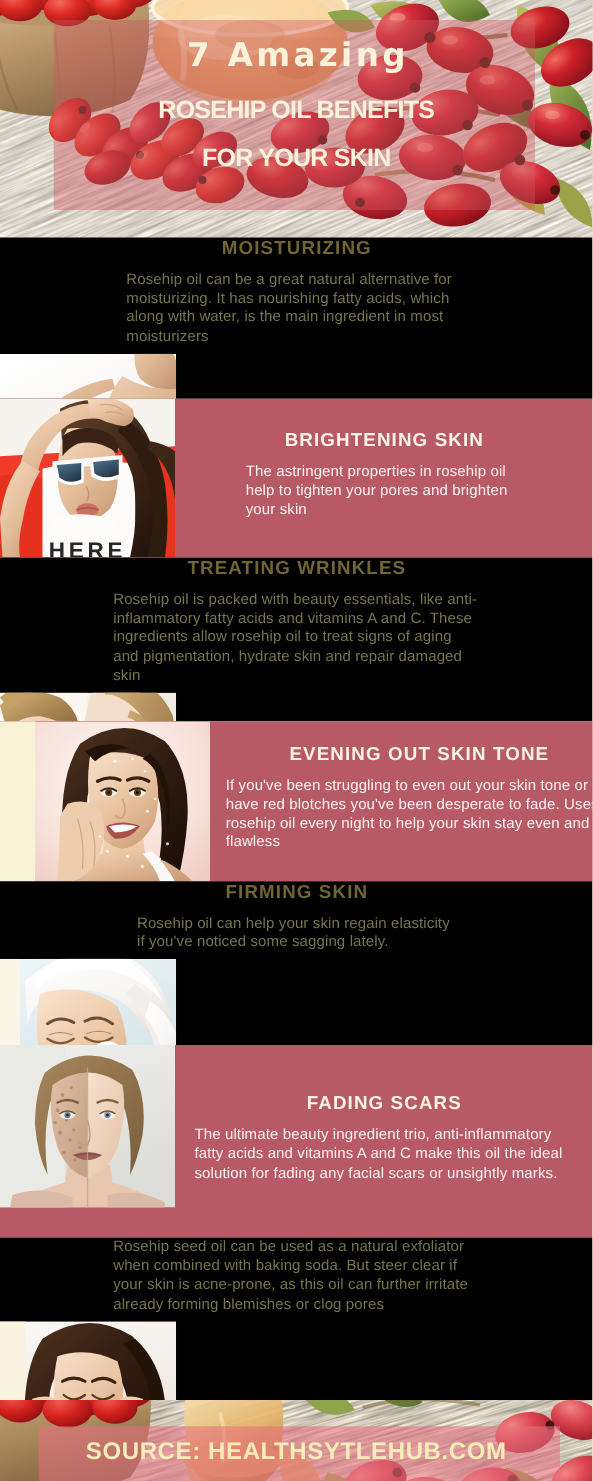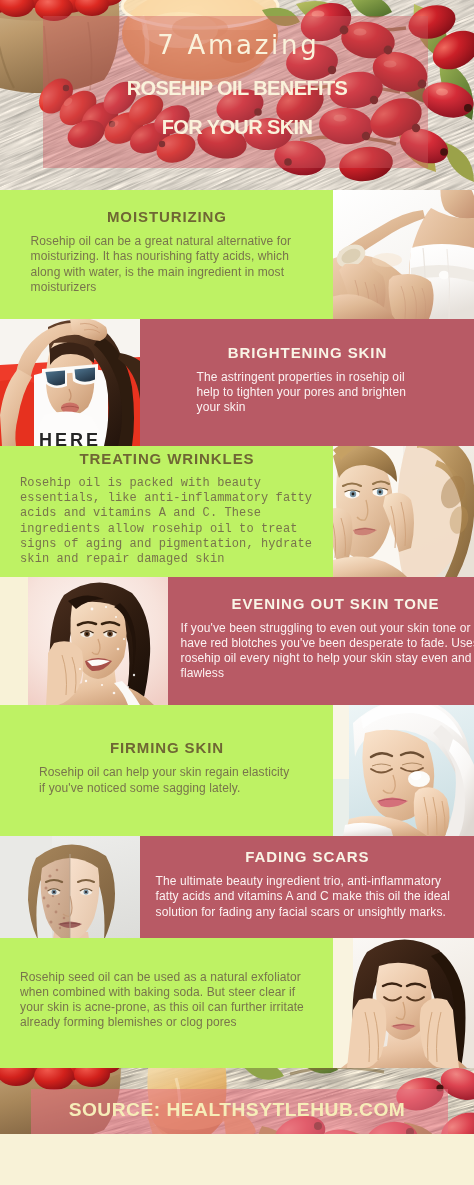--- a/index.html
+++ b/index.html
@@ -7,31 +7,31 @@
   body{width:474px;height:1185px;overflow:hidden;background:#F8F2D7;
        font-family:"Liberation Sans",sans-serif;-webkit-font-smoothing:antialiased;}
   .page{position:relative;width:474px;height:1185px;overflow:hidden;}
 
   
   .hero{position:relative;width:474px;height:190px;overflow:hidden;}
   .hero>svg{position:absolute;left:0;top:0;}
   .hero-overlay{position:absolute;left:43px;top:16px;width:385px;height:152px;
       background:rgba(206,88,96,0.42);}
   .hero-text{position:absolute;left:0;top:32px;width:474px;text-align:center;color:#FAF2DB;}
-  .hero-sub{font-size:26px;font-weight:400;letter-spacing:2.7px;line-height:26px;
+  .hero-sub{font-size:26px;font-weight:700;letter-spacing:2.7px;line-height:26px;
       font-family:"DejaVu Sans",sans-serif;padding-left:2.7px;}
   .hero-title{font-size:20px;font-weight:bold;line-height:39px;letter-spacing:-0.6px;margin-top:11px;}
 
   
   .sec{position:relative;width:474px;display:flex;overflow:hidden;}
   .pane-img{position:relative;overflow:hidden;flex:0 0 auto;line-height:0;}
   .pane-img>svg{display:block;}
   .pane-txt{display:flex;flex-direction:column;align-items:center;justify-content:center;
       padding-bottom:6px;box-sizing:border-box;flex:1 1 auto;}
-  .cream{background:#bef264;}
+  .cream{background:#000000;flex-direction:column;}
   .pink{background:#B85A65;}
   .h-olive{color:#6F6634;}
   .t-olive{color:#78744C;}
   .h-light{color:#F9F4E6;}
   .t-light{color:#FCF2F2;}
   .sec h2{margin:0 0 9px 0;font-size:15px;font-weight:bold;letter-spacing:.9px;
       text-align:center;padding-left:.9px;}
   .sec p{margin:0;font-size:12px;line-height:15.2px;text-align:left;
       letter-spacing:.1px;padding-left:.1px;}
 
@@ -352,21 +352,21 @@
 </svg>
         </div>
         <div class="pane-txt">
           <h2 class="h-light">BRIGHTENING SKIN</h2>
           <p class="t-light" style="width: 221px;">The astringent properties in rosehip oil help to tighten your pores and brighten your skin</p>
         </div>
       </div>
       <div class="sec cream" style="height: 131px;">
         <div class="pane-txt">
           <h2 class="h-olive">TREATING WRINKLES</h2>
-          <p class="t-olive" style="width: 293px; font-family: Liberation Mono, monospace;">Rosehip oil is packed with beauty essentials, like anti-inflammatory fatty acids and vitamins A and C. These ingredients allow rosehip oil to treat signs of aging and pigmentation, hydrate skin and repair damaged skin</p>
+          <p class="t-olive" style="width: 293px;">Rosehip oil is packed with beauty essentials, like anti-inflammatory fatty acids and vitamins A and C. These ingredients allow rosehip oil to treat signs of aging and pigmentation, hydrate skin and repair damaged skin</p>
         </div>
         <div class="pane-img" style="width: 141px;">
           <svg viewBox="0 0 141 131" width="141" height="131" preserveAspectRatio="none">
 <defs>
 <linearGradient id="p3bg" x1="0" y1="0" x2="0.5" y2="1">
                 <stop offset="0" stop-color="#f7f4ee"></stop>
                 <stop offset="1" stop-color="#e8e1d6"></stop>
               </linearGradient>
 <linearGradient id="p3sk" x1="0.1" y1="0" x2="0.9" y2="1">
                 <stop offset="0" stop-color="#f7e2c9"></stop>
@@ -580,21 +580,21 @@
 <path d="M100 92 Q105 110 104 130" stroke="#d4a77e" stroke-width="1" fill="none"></path>
 <path d="M109 96 Q113 112 112 130" stroke="#d4a77e" stroke-width="1" fill="none"></path>
 </g>
 <g>
 <path d="M16 114 Q44 106 74 118 Q90 128 94 131 L12 131 Z" fill="url(#p5sk)"></path>
 <path d="M12 120 Q36 114 58 124 L60 131 L10 131 Z" fill="url(#p5tw)"></path>
 </g>
 </svg>
         </div>
       </div>
-      <div class="sec pink" style="height: 102px;">
+      <div class="sec pink" style="height: 154px;">
         <div class="pane-img" style="width: 140px;">
           <svg viewBox="0 0 140 130" width="140" height="130" preserveAspectRatio="none">
 <defs>
 <linearGradient id="p6bg" x1="0" y1="0" x2="0.3" y2="1">
                 <stop offset="0" stop-color="#efefed"></stop>
                 <stop offset="1" stop-color="#dcdcd9"></stop>
               </linearGradient>
 <linearGradient id="p6sA" x1="0" y1="0" x2="1" y2="1">
                 <stop offset="0" stop-color="#e0c0a7"></stop>
                 <stop offset="1" stop-color="#c19d80"></stop>

